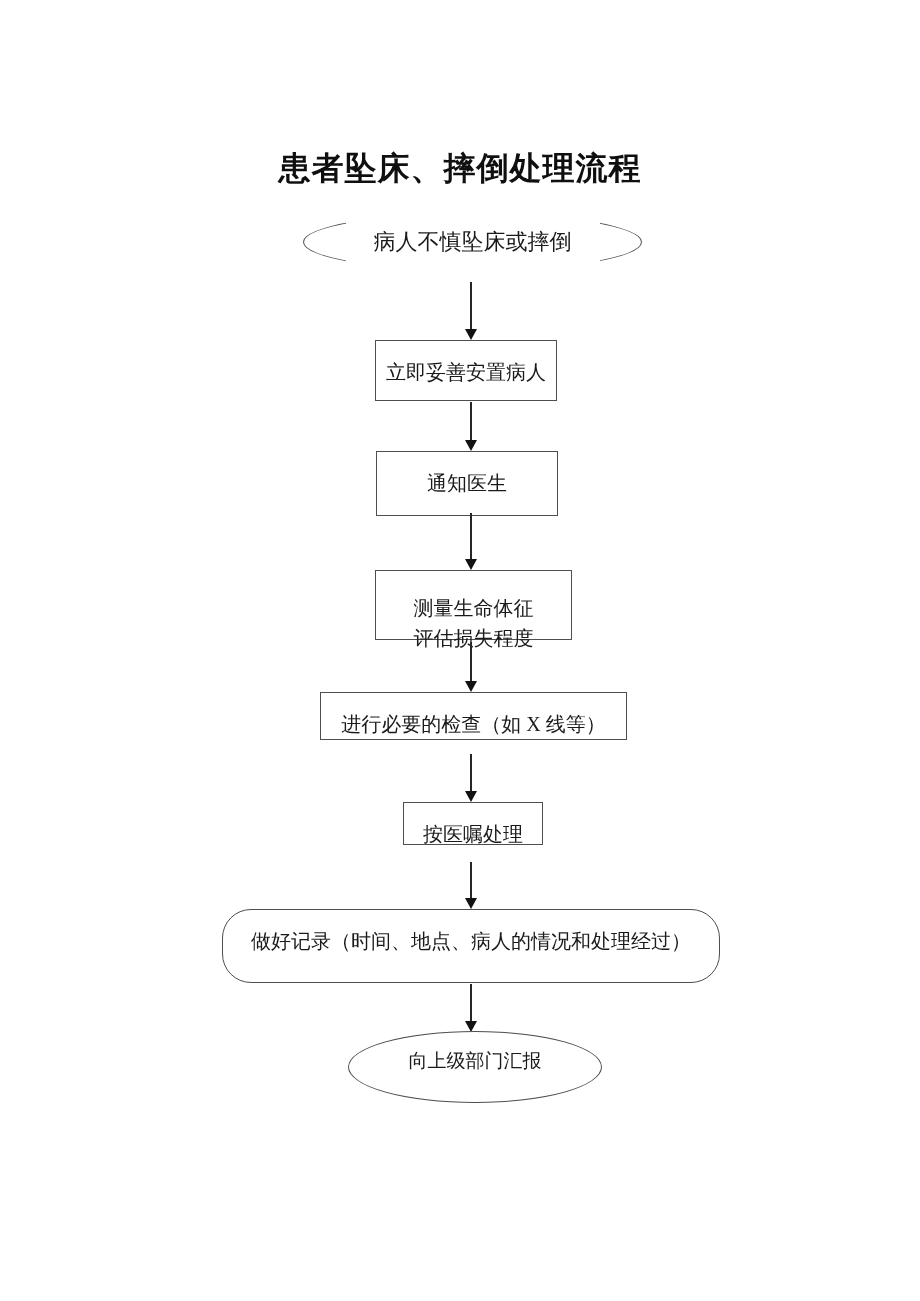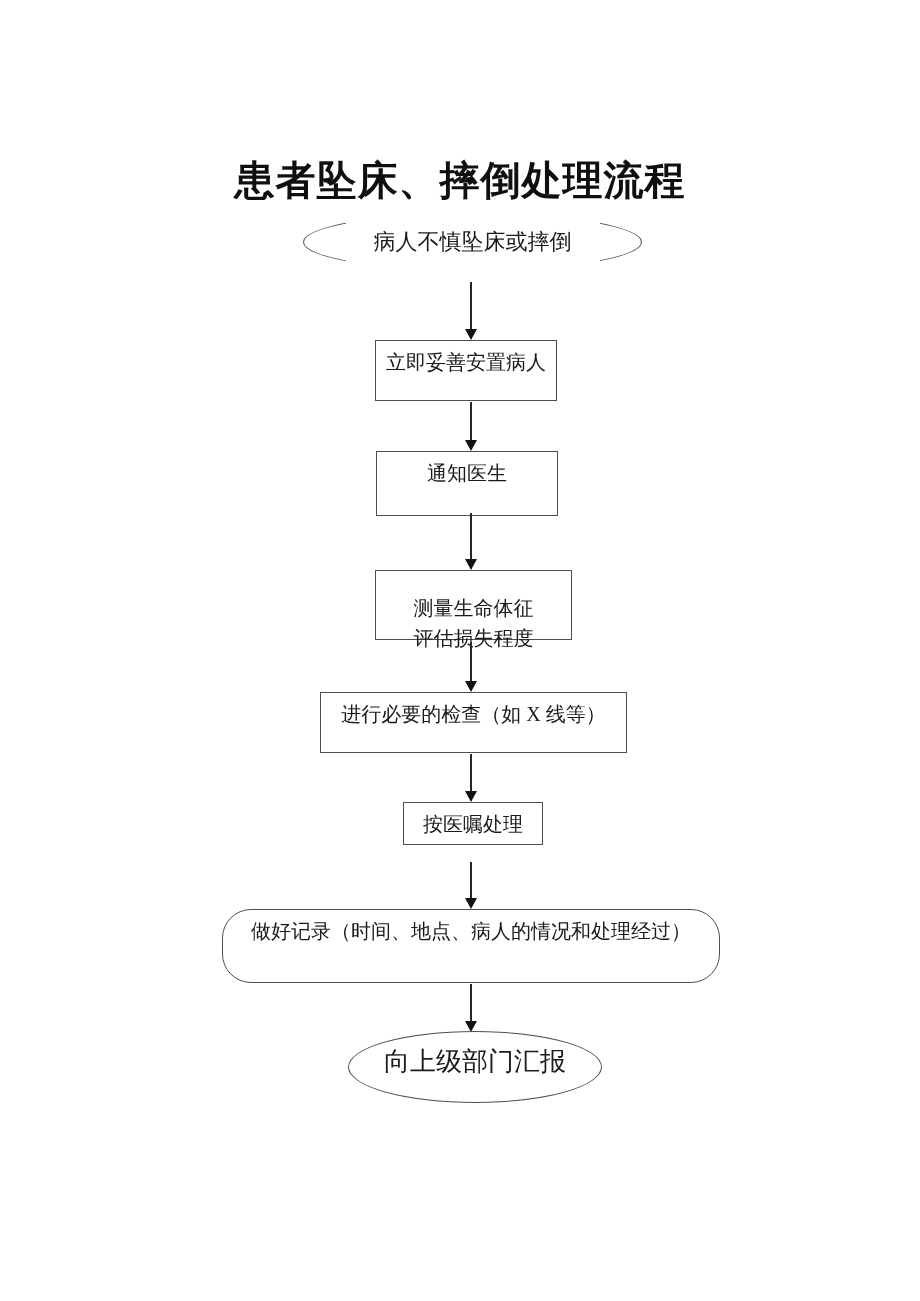--- a/index.html
+++ b/index.html
@@ -18,47 +18,47 @@
     color: #1a1a1a;
   }
   .title {
     position: absolute;
     left: 0;
     top: 126px;
     width: 920px;
     text-align: center;
     font-family: Liberation Sans, sans-serif;
     font-weight: bold;
-    font-size: 40px;
+    font-size: 32px;
     letter-spacing: 1px;
     color: #0f0f0f;
     white-space: nowrap;
   }
   
   .node {
     position: absolute;
     box-sizing: border-box;
     border: 1.5px solid #4e4e4e;
     background: #ffffff;
     font-size: 20px;
     color: #1a1a1a;
     text-align: center;
   }
   .rect {
     display: flex;
     justify-content: center;
     align-items: flex-start;
-    padding-top: 6px;
+    padding-top: 16px;
     white-space: pre-line;
     line-height: 30px;
   }
   .n1 { left: 375px; top: 340px;  width: 182px; height: 61px; }
   .n2 { left: 376px; top: 451px;  width: 182px; height: 65px; }
   .n3 { left: 375px; top: 570px;  width: 197px; height: 70px; padding-top: 22px; }
-  .n4 { left: 320px; top: 692px;  width: 307px; height: 61px; }
+  .n4 { left: 320px; top: 692px;  width: 307px; height: 48px; }
   .n5 { left: 403px; top: 802px;  width: 140px; height: 43px; }
   .n6 { left: 222px; top: 909px;  width: 498px; height: 74px; border-radius: 29px; }
   
   .ellipse {
     border-radius: 50%;
   }
   .start-ellipse {
     left: 303px; top: 213px; width: 339px; height: 58px;
   }
   .start-label {
@@ -73,21 +73,21 @@
     padding: 0 28px;
     white-space: nowrap;
     font-size: 22px;
   }
   .end-ellipse {
     left: 348px; top: 1031px; width: 254px; height: 72px;
     display: flex;
     align-items: center;
     justify-content: center;
     padding-bottom: 12px;
-    font-size: 26px;
+    font-size: 19px;
     white-space: nowrap;
   }
   
   .arrow {
     position: absolute;
     left: 465px;
     width: 12px;
   }
   .arrow::before {
     content: "";

